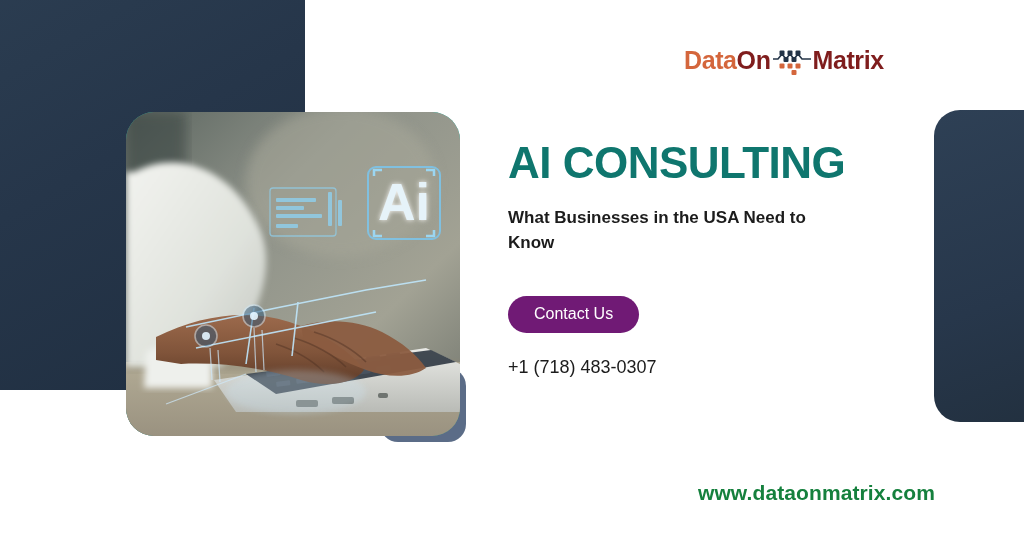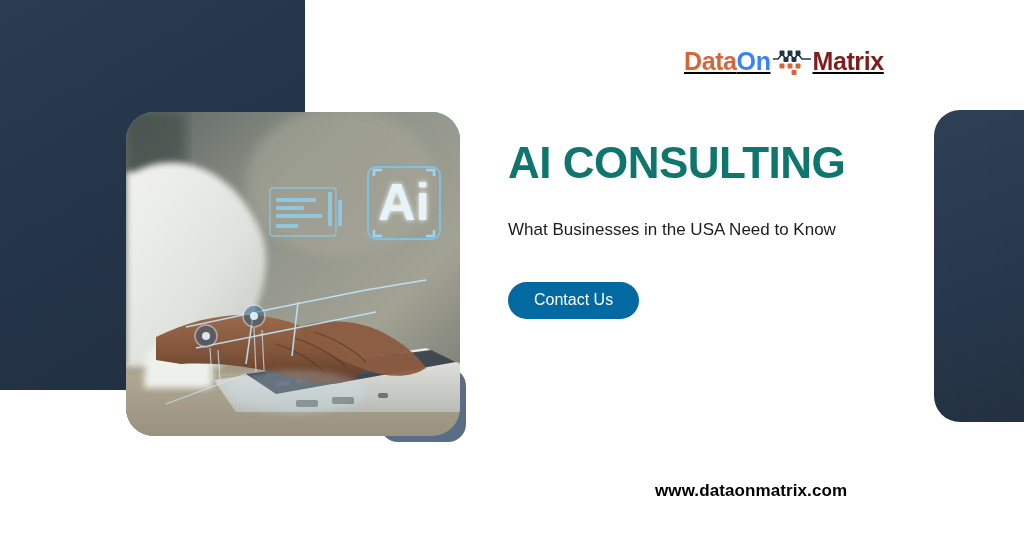--- a/index.html
+++ b/index.html
@@ -47,67 +47,66 @@
     border-radius:28px;
     overflow:hidden;
     background:#14b8a6;
   }
   .photo-card svg { display:block; width:100%; height:100%; }
 
   
   .logo {
     position:absolute;
     left:684px; top:46px;
-    display:flex; align-items:center;
+    display:flex; 
     font-size:25px; font-weight:bold;
     letter-spacing:-0.4px;
-    text-decoration:underline;
   }
   .logo-data { color:#d4663c; }
-  .logo-on   { color:#3b82f6; }
+  .logo-on   { color:#7f1d1d; }
   .logo-matrix { color:#7f1d1d; }
   .logo-mark { width:40px; height:30px; margin:0 1px; }
 
   
   .content { position:absolute; left:508px; top:140px; width:390px; }
   .headline {
     font-size:44px; font-weight:bold; line-height:1.06;
     color:#0f766e; letter-spacing:-0.5px;
     text-transform:uppercase;
   }
   .subhead {
-    margin-top:30px;
+    margin-top:18px;
     font-size:17px; line-height:1.5;
-    color:#1c1c1c; font-weight:normal;
+    color:#1c1c1c; font-weight:bold;
     max-width:345px;
   }
   .cta-btn {
     display:inline-block;
     margin-top:40px;
     padding:9px 26px 10px;
-    background:#0369a1;
+    background:#701a75;
     color:#ffffff;
     font-size:16px;
     border:none;
     border-radius:20px;
     cursor:pointer;
     font-family:"Liberation Sans", sans-serif;
   }
   .phone {
     margin-top:24px;
     font-size:18px;
     color:#1c1c1c;
   }
 
   
   .site-url {
     position:absolute;
-    left:655px; top:481px;
-    font-size:17px; font-weight:bold;
-    color:#000000;
+    left:698px; top:481px;
+    font-size:21px; font-weight:bold;
+    color:#15803d;
     letter-spacing:0.1px;
   }
 </style>
 </head>
 <body>
 
 <div class="banner">
 
   <div class="panel-left"></div>
   <div class="panel-right"></div>
@@ -268,17 +267,18 @@
     </svg>
     <span class="logo-matrix">Matrix</span>
   </div>
 
   <div class="content">
     <h1 class="headline">
       <span>AI CONSULTING</span><br>
     </h1>
     <p class="subhead">What Businesses in the USA Need to Know</p>
     <button class="cta-btn">Contact Us</button>
+    <div class="phone">+1 (718) 483-0307</div>
   </div>
 
   <div class="site-url">www.dataonmatrix.com</div>
 
 </div>
 
 </body></html>

